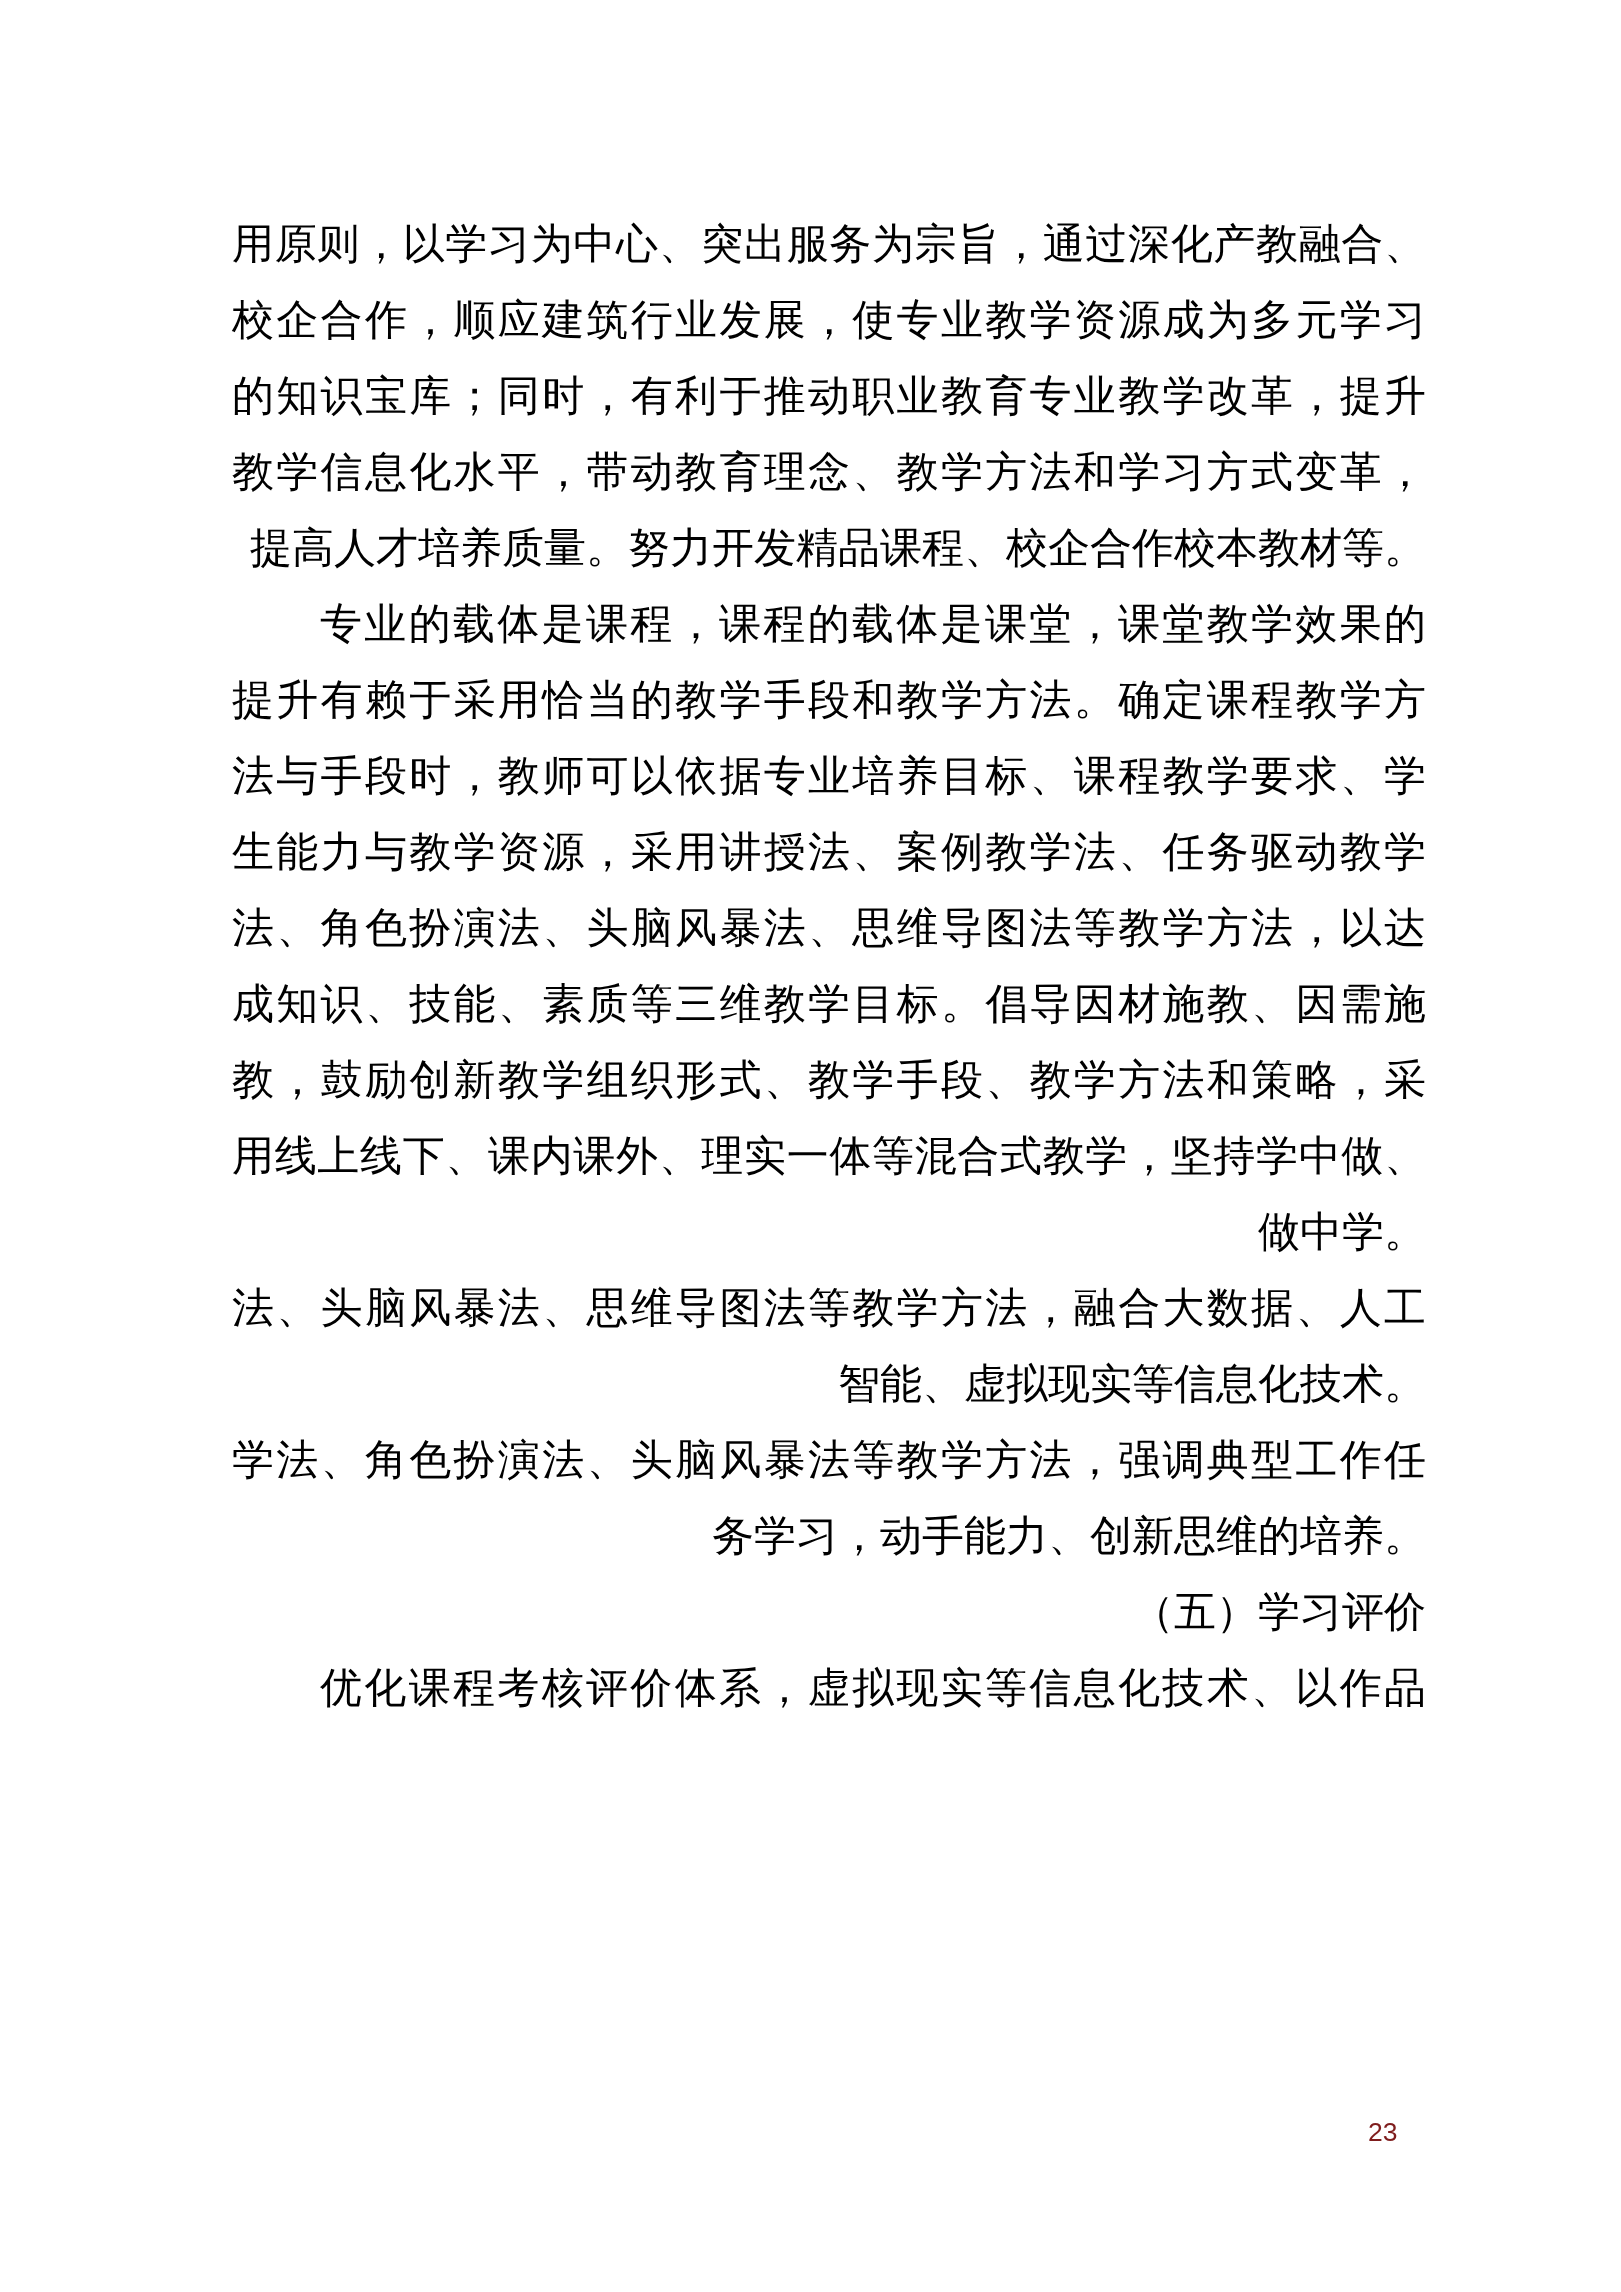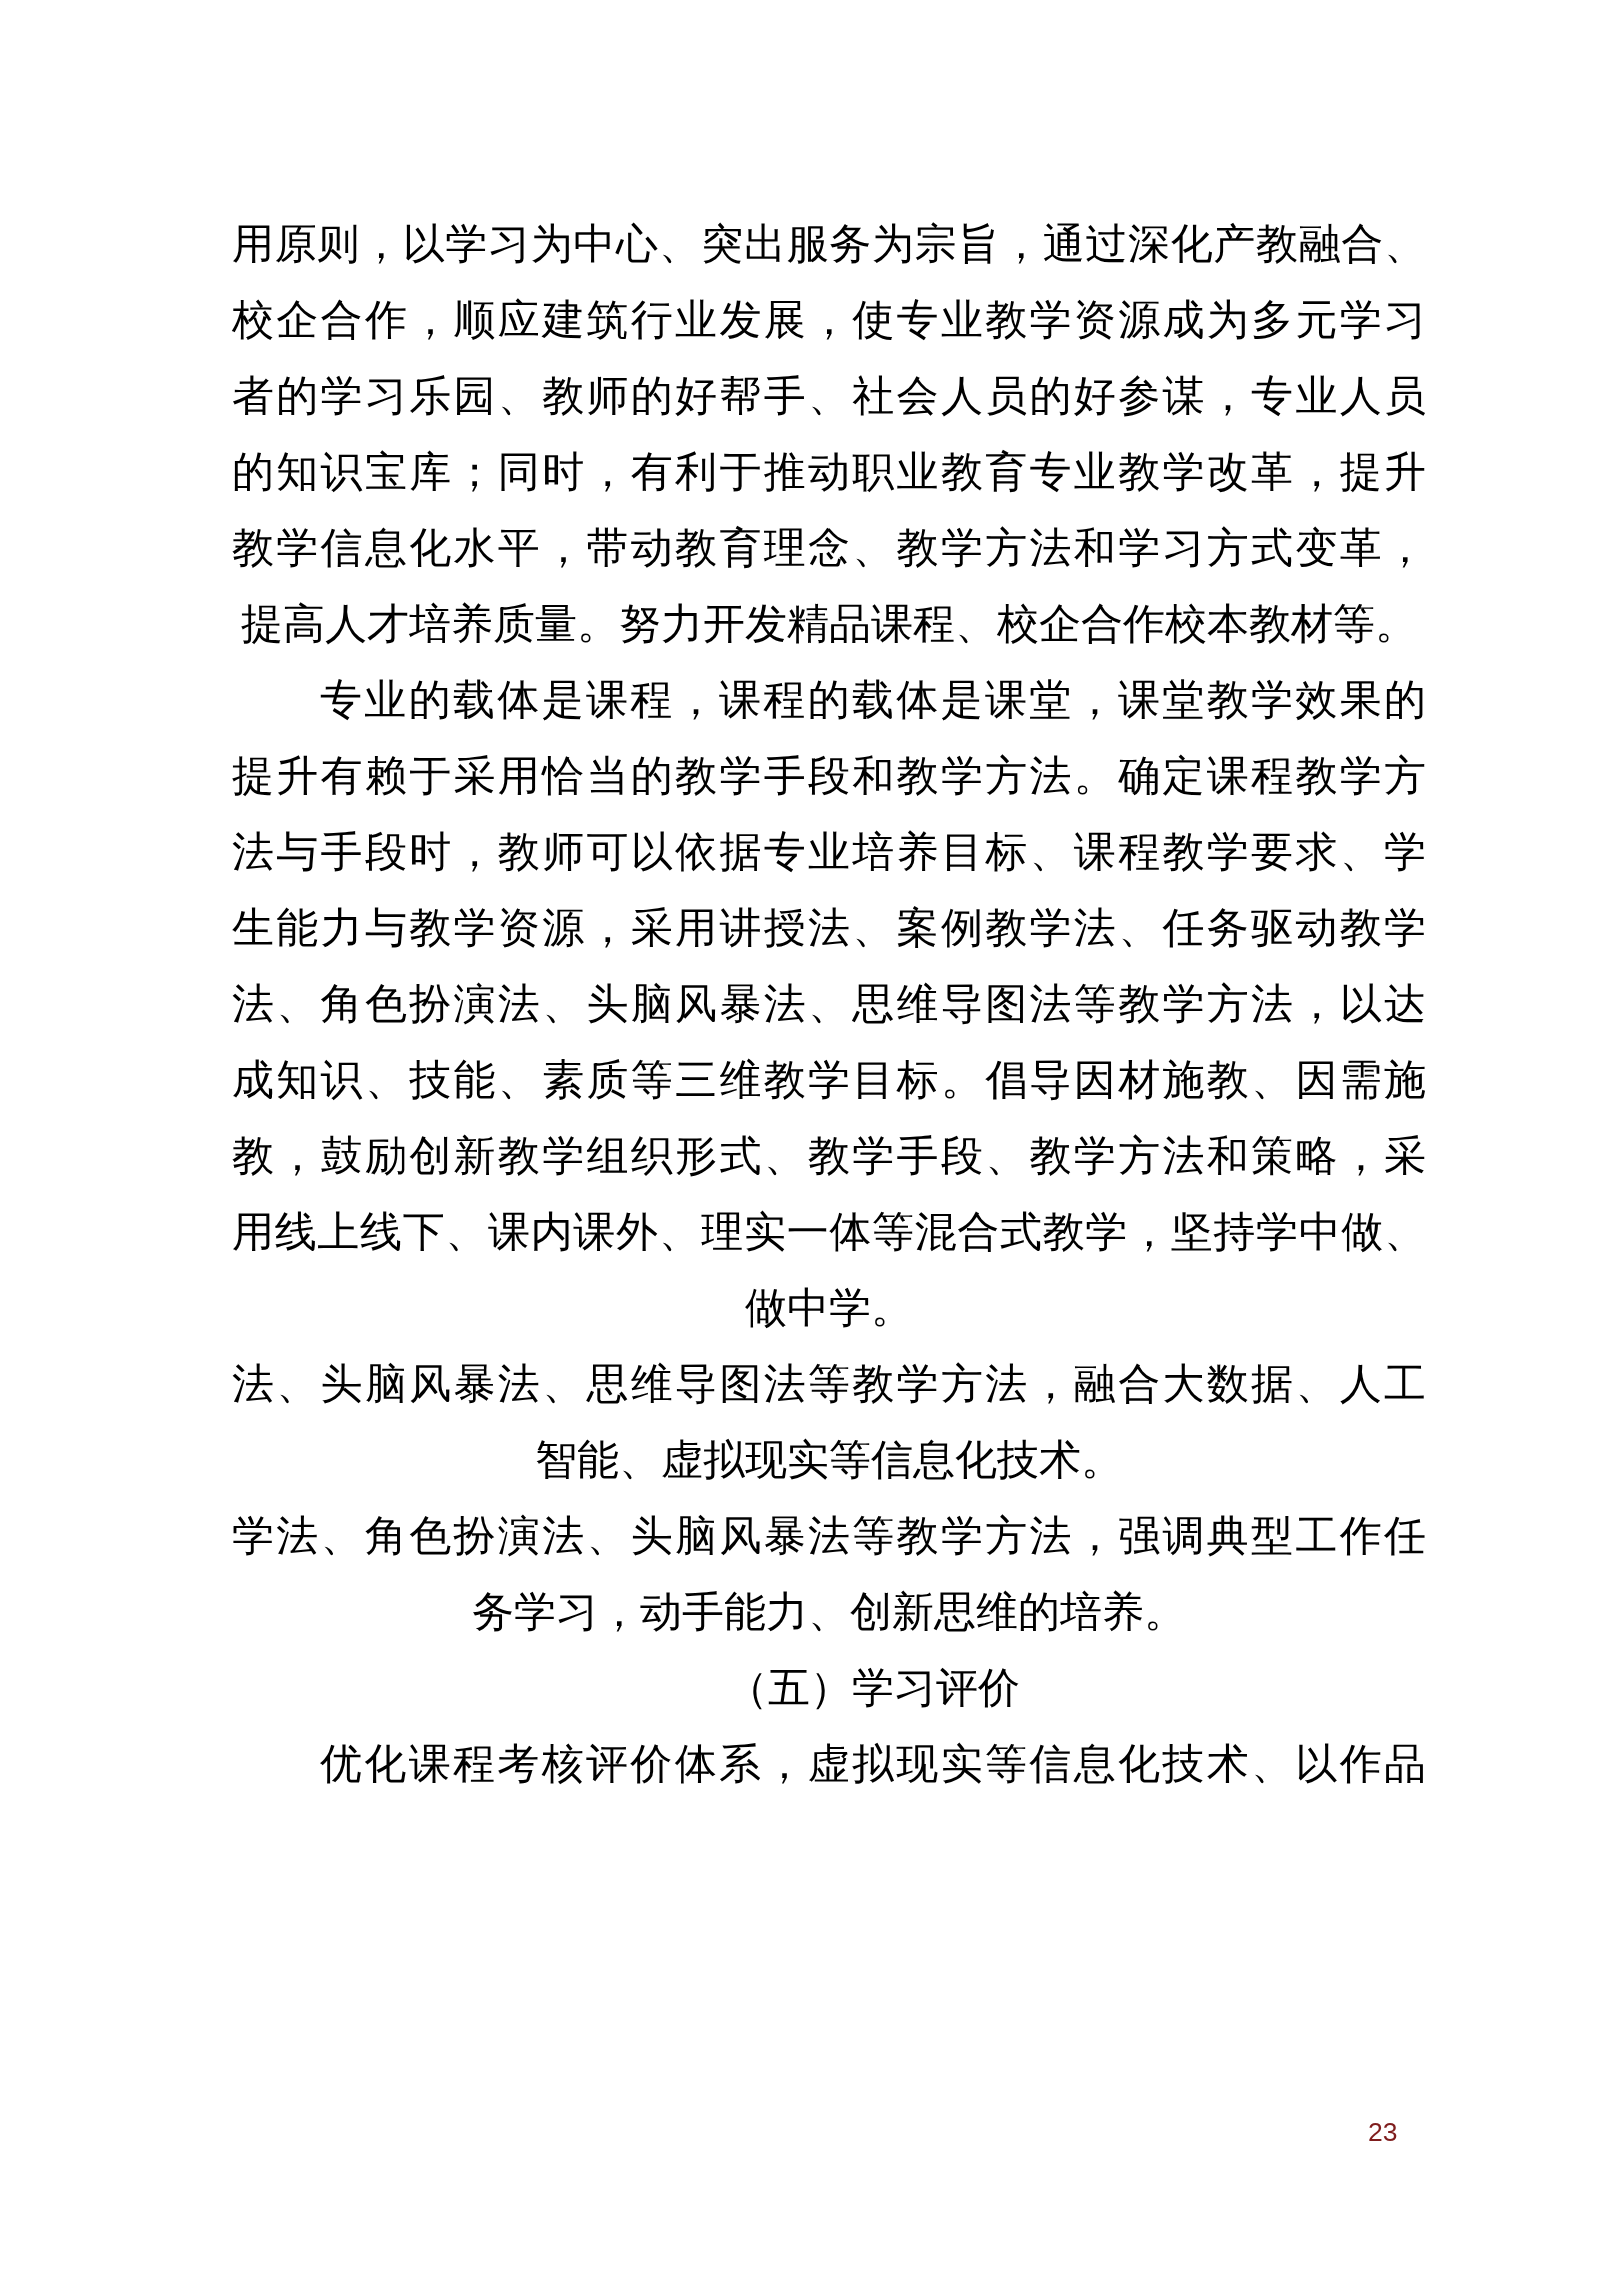--- a/index.html
+++ b/index.html
@@ -34,21 +34,21 @@
     font-size: 42px;
     white-space: nowrap;
     letter-spacing: 0;
   }
   .line.justify {
     text-align: justify;
     text-align-last: justify;
     white-space: normal;
   }
   .line.left {
-    text-align: center;
+    text-align: right;
   }
   .line.indent {
     text-indent: 88px;
   }
   .line.heading {
     font-weight: normal;
   }
   .page-number {
     position: absolute;
     left: 1368px;
@@ -59,21 +59,20 @@
     color: #7f1d1d;
   }
 </style>
 </head>
 <body>
 
 <div class="page">
   <div class="text-block" id="text-block">
       <div class="line justify">用原则，以学习为中心、突出服务为宗旨，通过深化产教融合、</div>
       <div class="line justify">校企合作，顺应建筑行业发展，使专业教学资源成为多元学习</div>
-      <div class="line justify">者的学习乐园、教师的好帮手、社会人员的好参谋，专业人员</div>
       <div class="line justify">的知识宝库；同时，有利于推动职业教育专业教学改革，提升</div>
       <div class="line justify">教学信息化水平，带动教育理念、教学方法和学习方式变革，</div>
       <div class="line left">提高人才培养质量。努力开发精品课程、校企合作校本教材等。</div>
       <div class="line justify indent">专业的载体是课程，课程的载体是课堂，课堂教学效果的</div>
       <div class="line justify">提升有赖于采用恰当的教学手段和教学方法。确定课程教学方</div>
       <div class="line justify">法与手段时，教师可以依据专业培养目标、课程教学要求、学</div>
       <div class="line justify">生能力与教学资源，采用讲授法、案例教学法、任务驱动教学</div>
       <div class="line justify">法、角色扮演法、头脑风暴法、思维导图法等教学方法，以达</div>
       <div class="line justify">成知识、技能、素质等三维教学目标。倡导因材施教、因需施</div>
       <div class="line justify">教，鼓励创新教学组织形式、教学手段、教学方法和策略，采</div>

